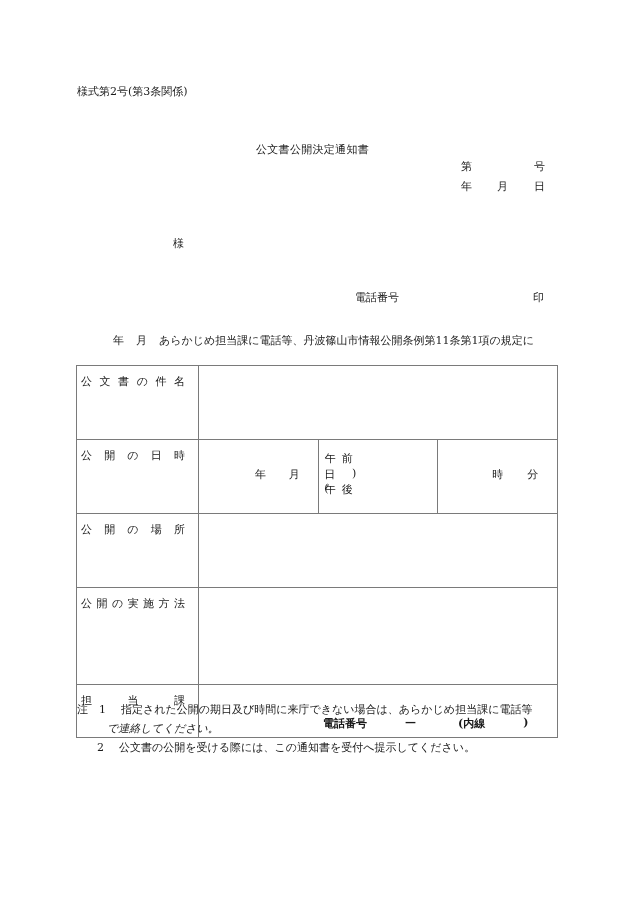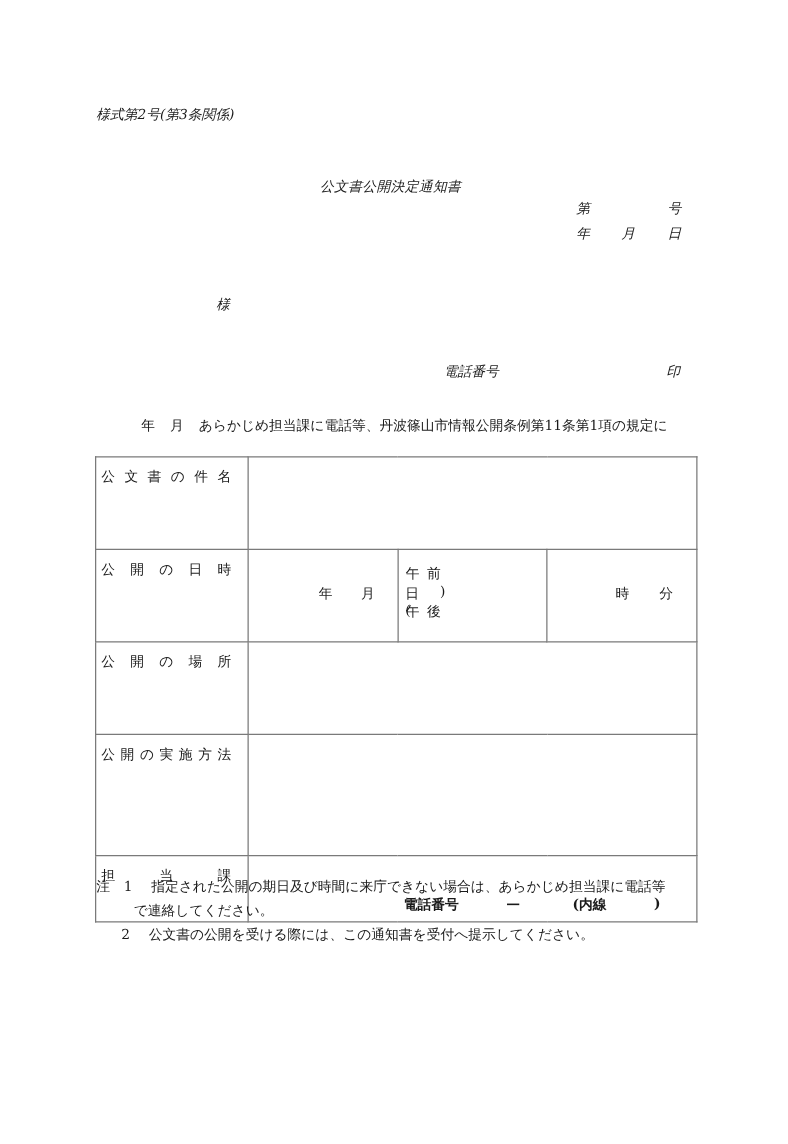--- a/index.html
+++ b/index.html
@@ -9,21 +9,21 @@
     }
     body {
       width: 630px;
       height: 915px;
       position: relative;
       overflow: hidden;
       font-family: "DejaVu Serif", "Liberation Serif", serif;
       color: #1a1a1a;
       font-size: 11px;
     }
-    .abs { position: absolute; white-space: nowrap; line-height: 1; font-style: italic; }
+    .abs { position: absolute; white-space: nowrap; line-height: 1; }
     .form-number { left: 77px; top: 86px; }
     .doc-title { left: 256px; top: 104px; margin-top: 40px; }
     .ref-no-dai { left: 461px; top: 161px; }
     .ref-no-go { left: 534px; top: 161px; }
     .date-year { left: 461px; top: 181px; }
     .date-month { left: 497px; top: 181px; }
     .date-day { left: 534px; top: 181px; }
     .addressee { left: 173px; top: 238px; }
     .agency-name { left: 355px; top: 292px; }
     .seal { left: 533px; top: 292px; }
@@ -97,21 +97,21 @@
     }
 
     .notes {
       position: absolute;
       left: 77px;
       top: 700px;
       width: 482px;
       line-height: 19px;
     }
     .note-row { display: block; white-space: nowrap; }
-    .note-row.cont { padding-left: 30px; }
+    .note-row.cont { padding-left: 30px; font-style: italic; }
     .note-row.second { padding-left: 20px; }
     .note-head { display: inline-block; width: 22px; }
     .note-num { display: inline-block; width: 14px; }
   </style>
 </head>
 <body>
 
 <div class="abs form-number">様式第2号(第3条関係)</div>
 <div class="abs doc-title" style="letter-spacing:0.3px;">公文書公開決定通知書</div>
 

